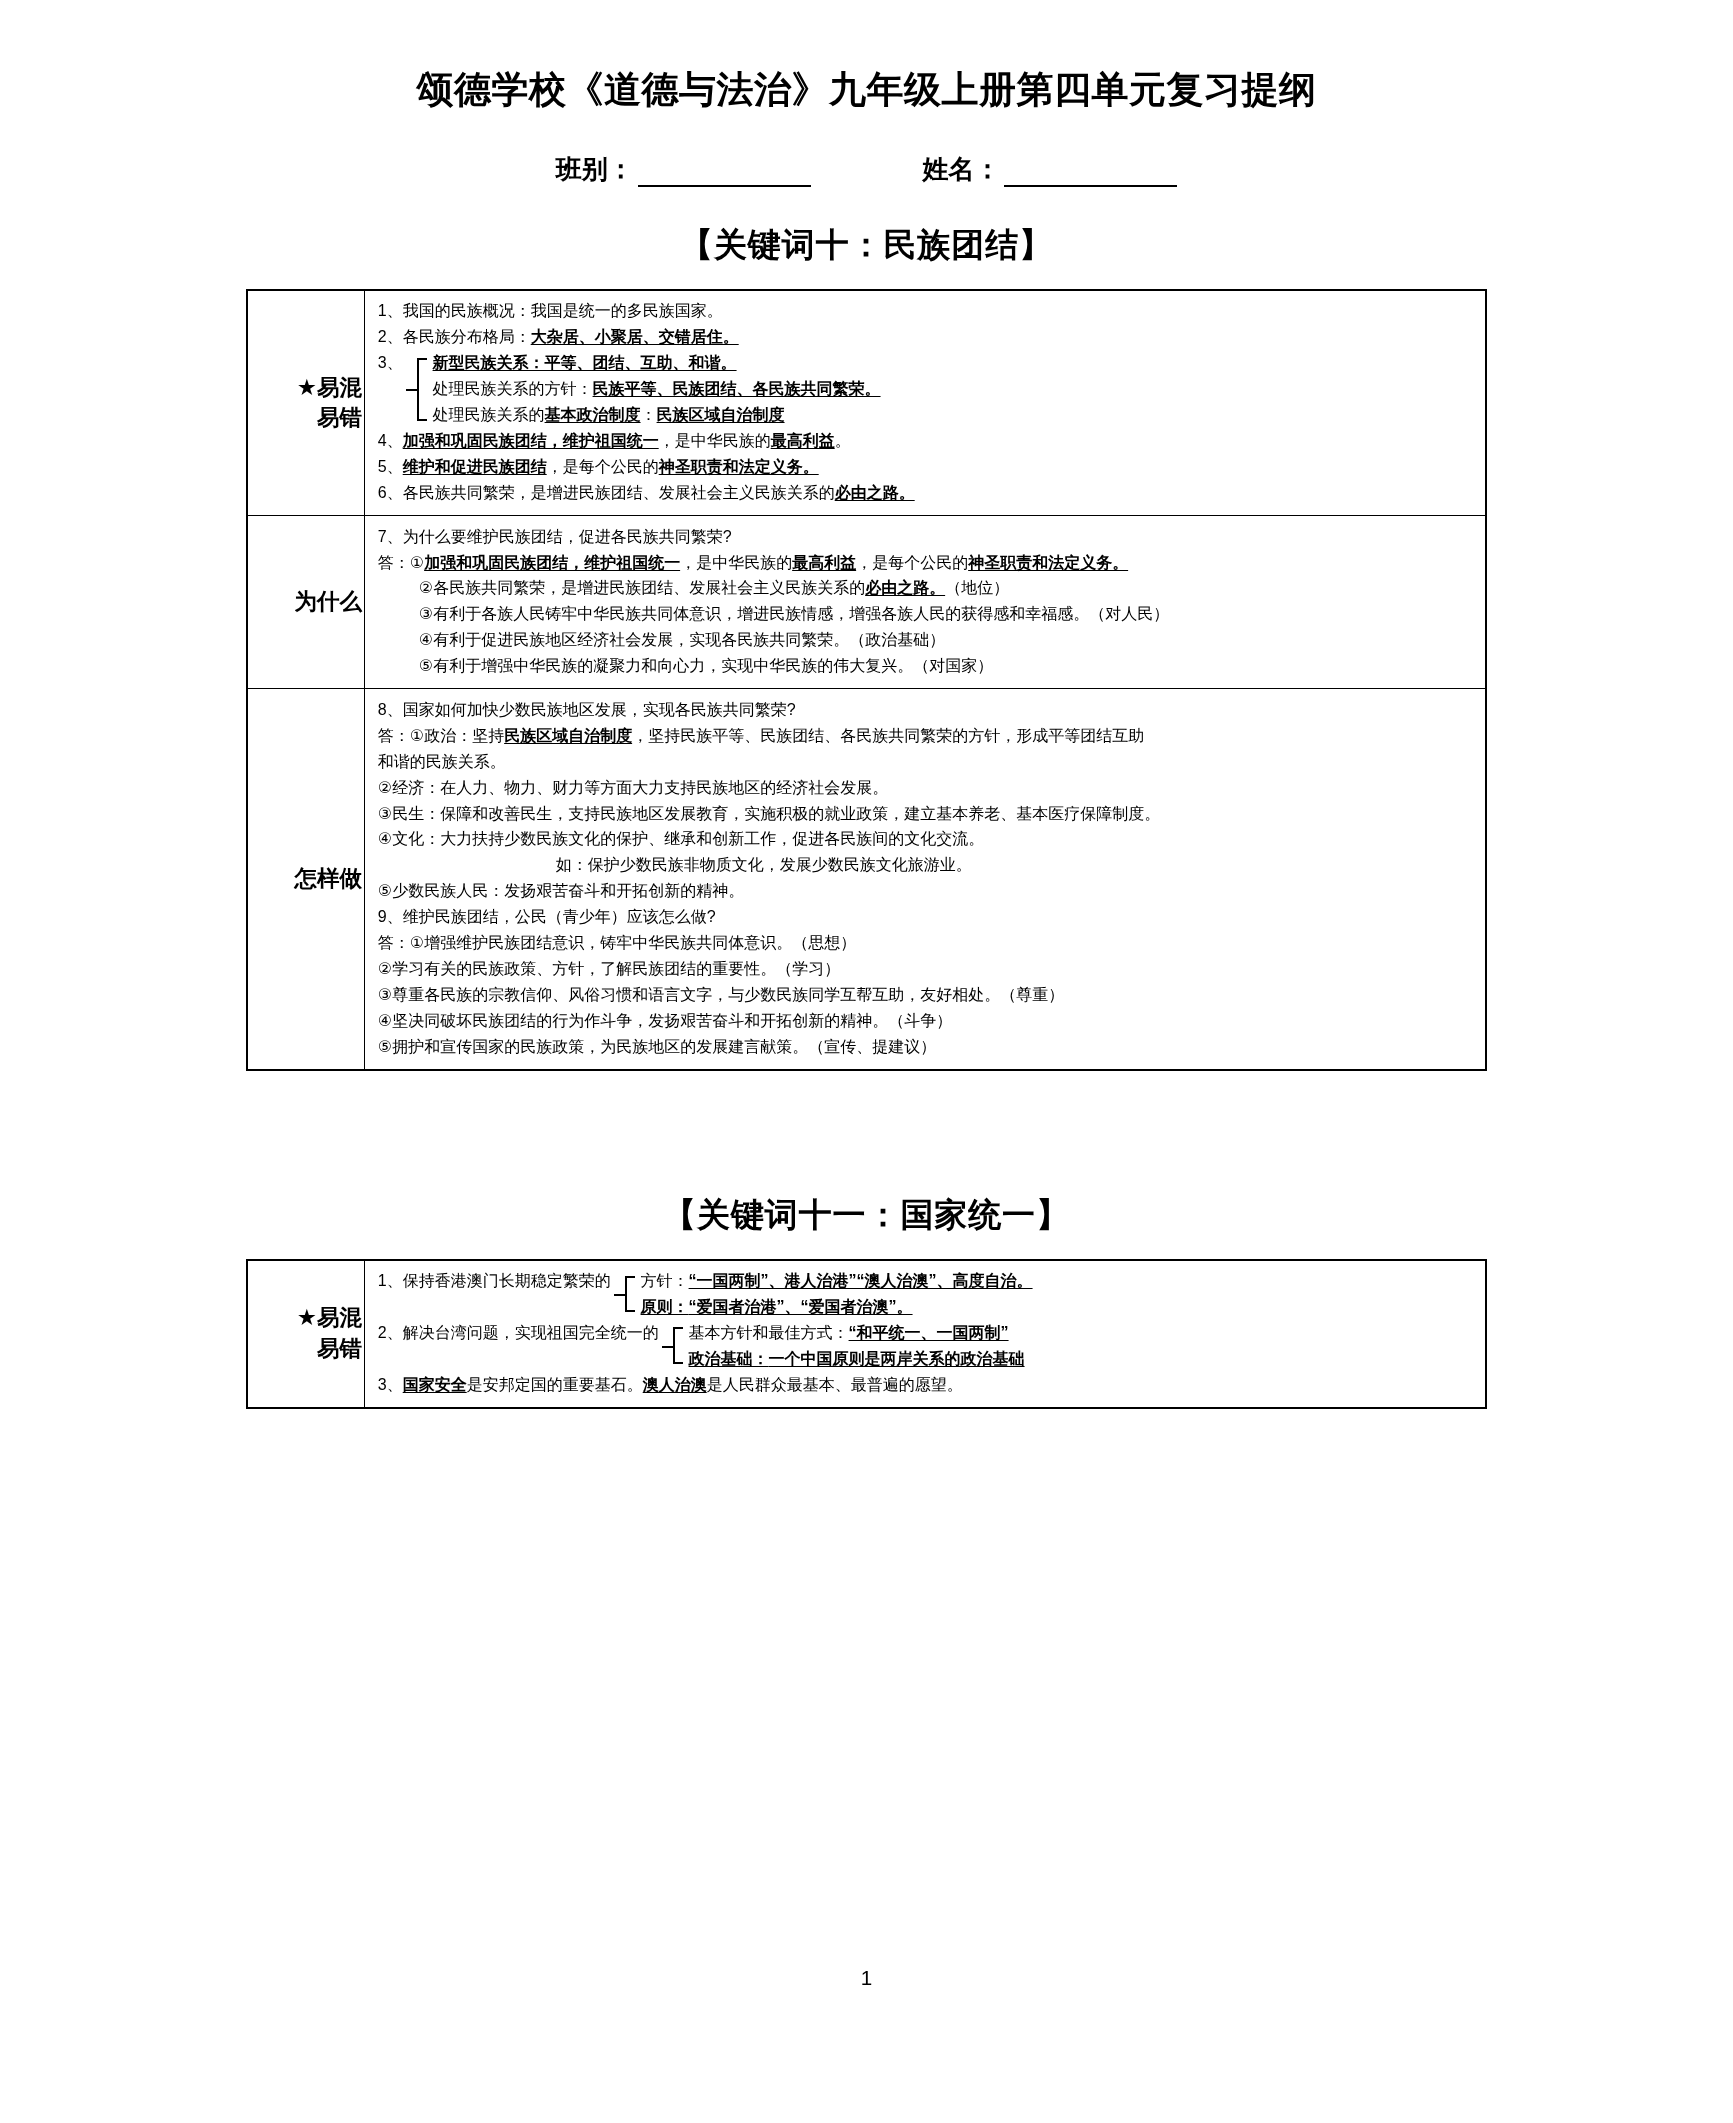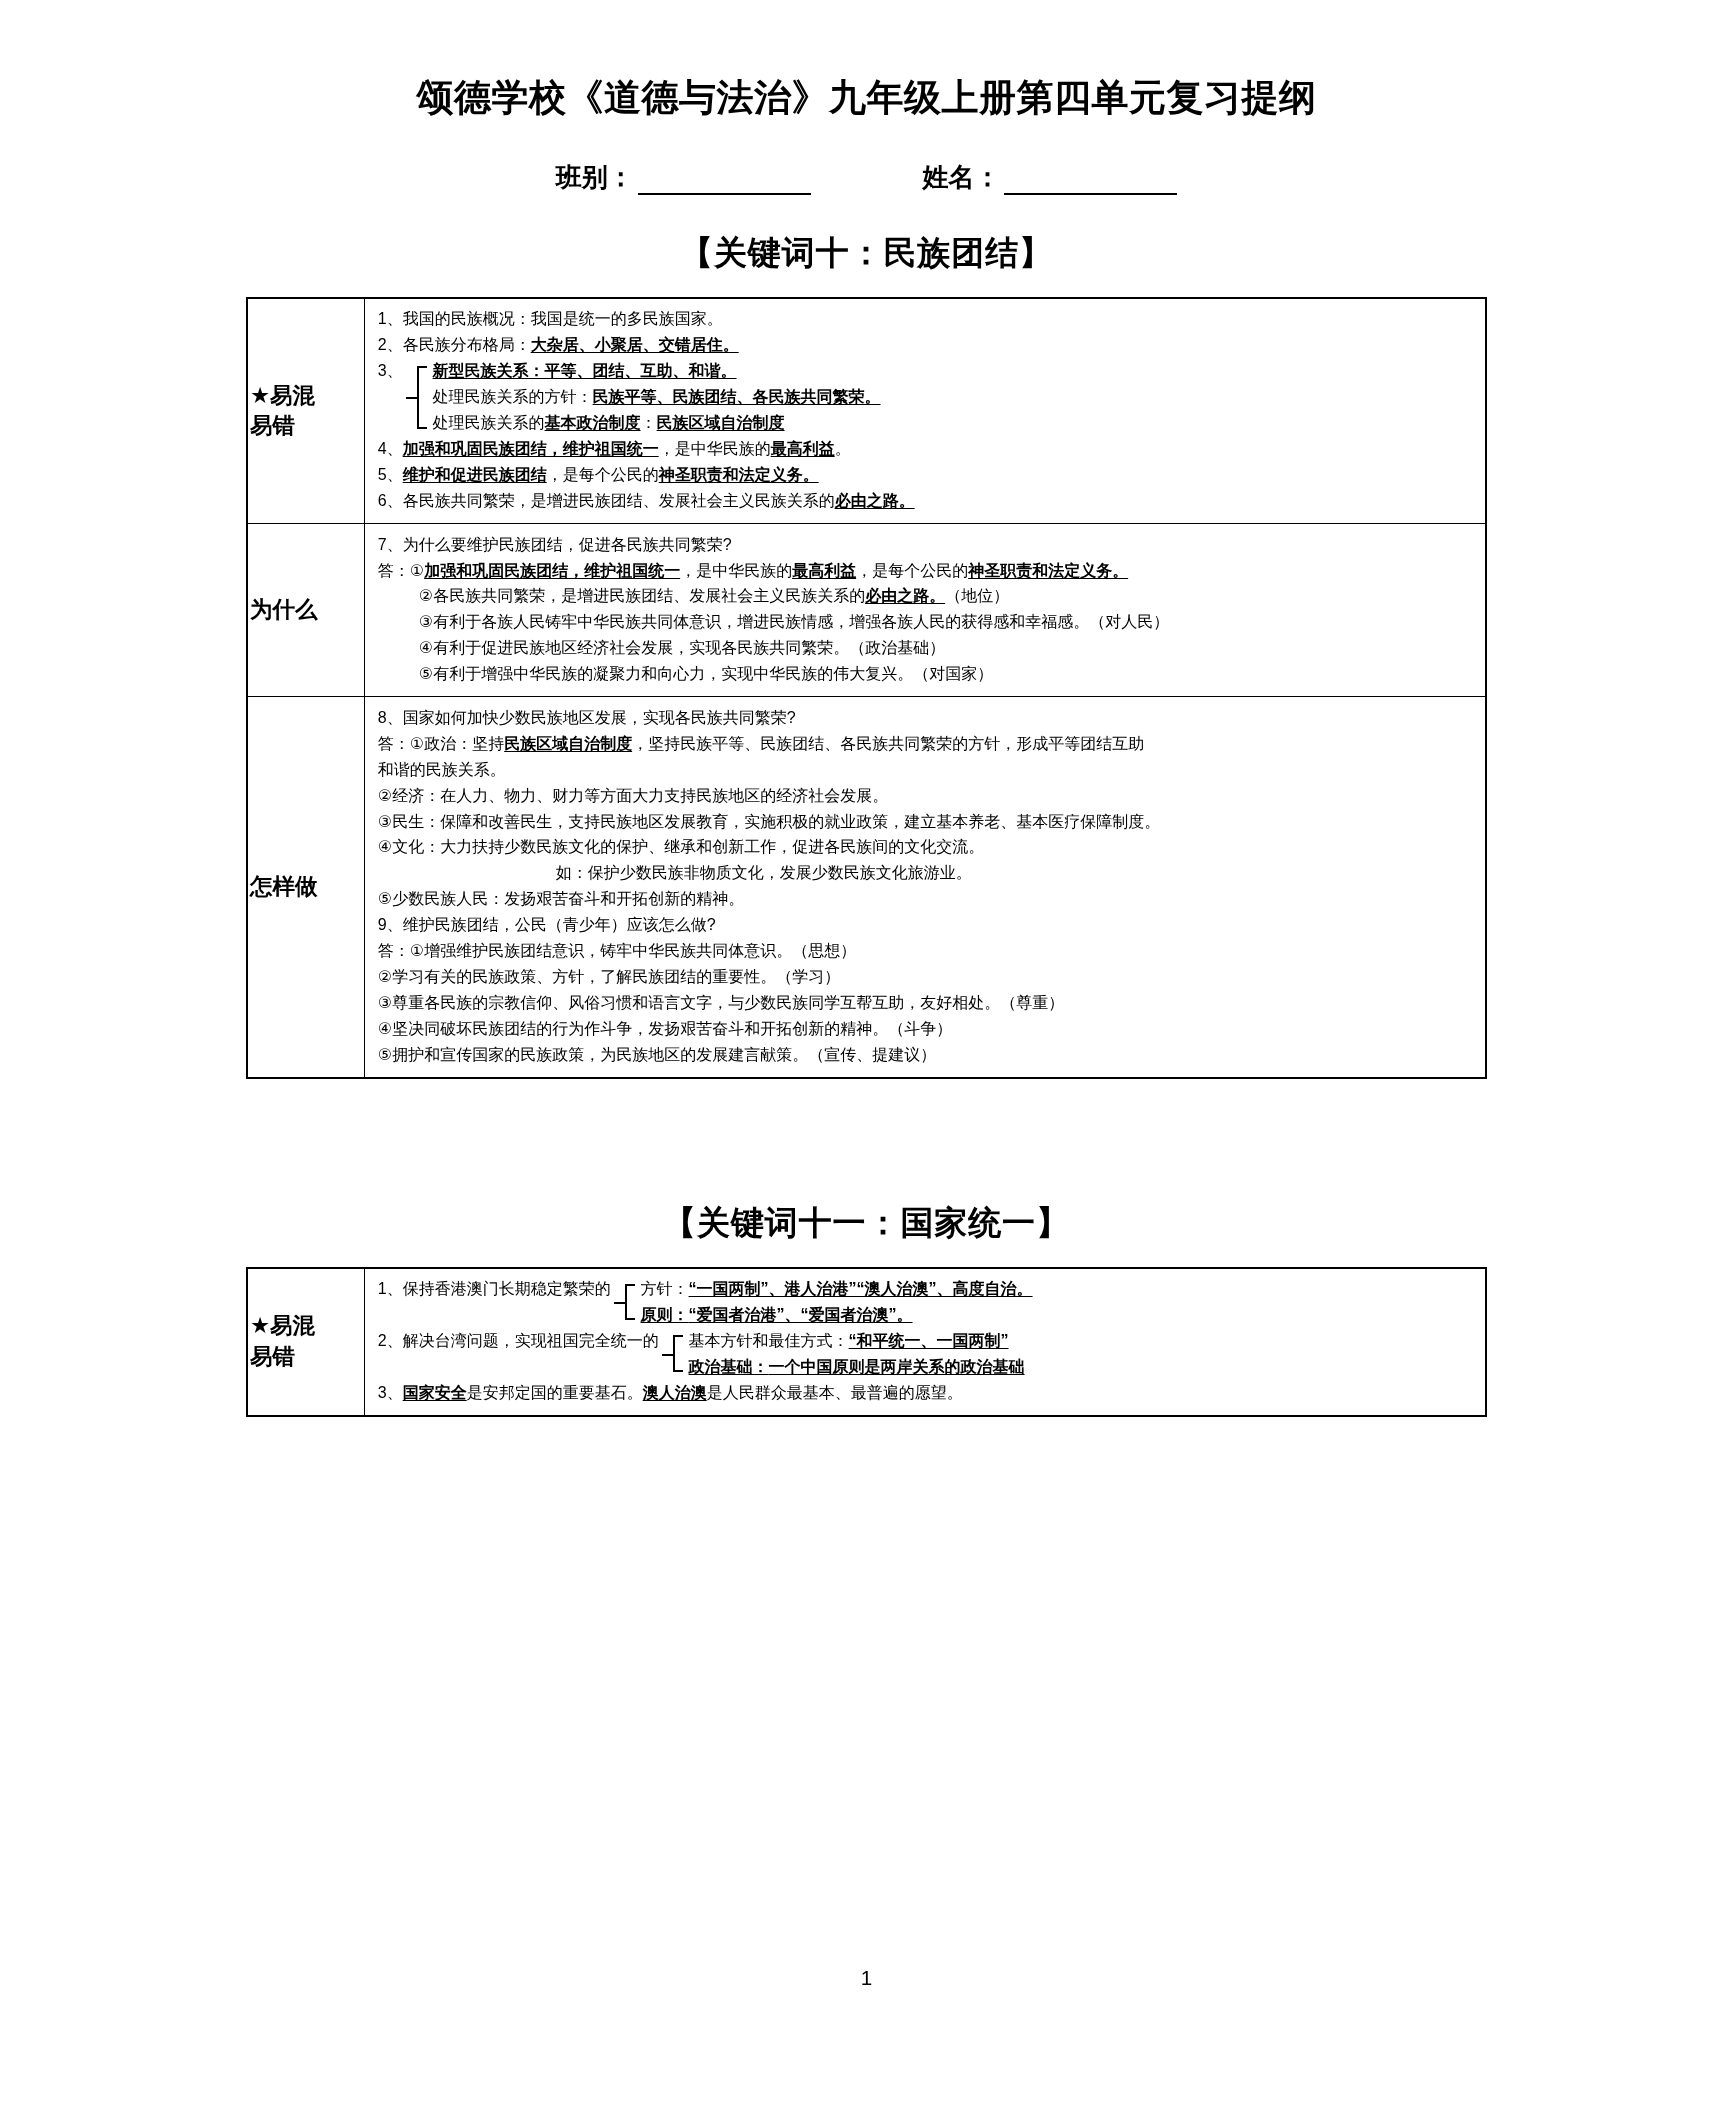--- a/index.html
+++ b/index.html
@@ -13,21 +13,21 @@
     font-family: "Liberation Sans", "DejaVu Sans", sans-serif;
     color: #000000;
     position: relative;
     overflow: hidden;
   }
   .page {
     position: relative;
     width: 1733px;
     height: 2124px;
     box-sizing: border-box;
-    padding: 12px;
+    padding: 4px;
   }
 
   
   .doc-title {
     text-align: center;
     font-size: 37px;
     font-weight: bold;
     letter-spacing: 0.5px;
     margin: 0;
     padding-top: 64px;
@@ -74,21 +74,21 @@
     table-layout: fixed;
     border: 2.8px solid #000;
   }
   .kw-table td {
     border: 1.9px solid #000;
     vertical-align: middle;
     padding: 0;
   }
   td.label-cell {
     width: 112px;
-    text-align: left;
+    text-align: right;
     font-size: 22.5px;
     font-weight: bold;
     line-height: 1.35;
     padding: 5.6px 1.9px;
   }
   td.body-cell {
     vertical-align: top;
     padding: 7.5px 7.5px 9.4px 13px;
     font-size: 16px;
     line-height: 1.62;

